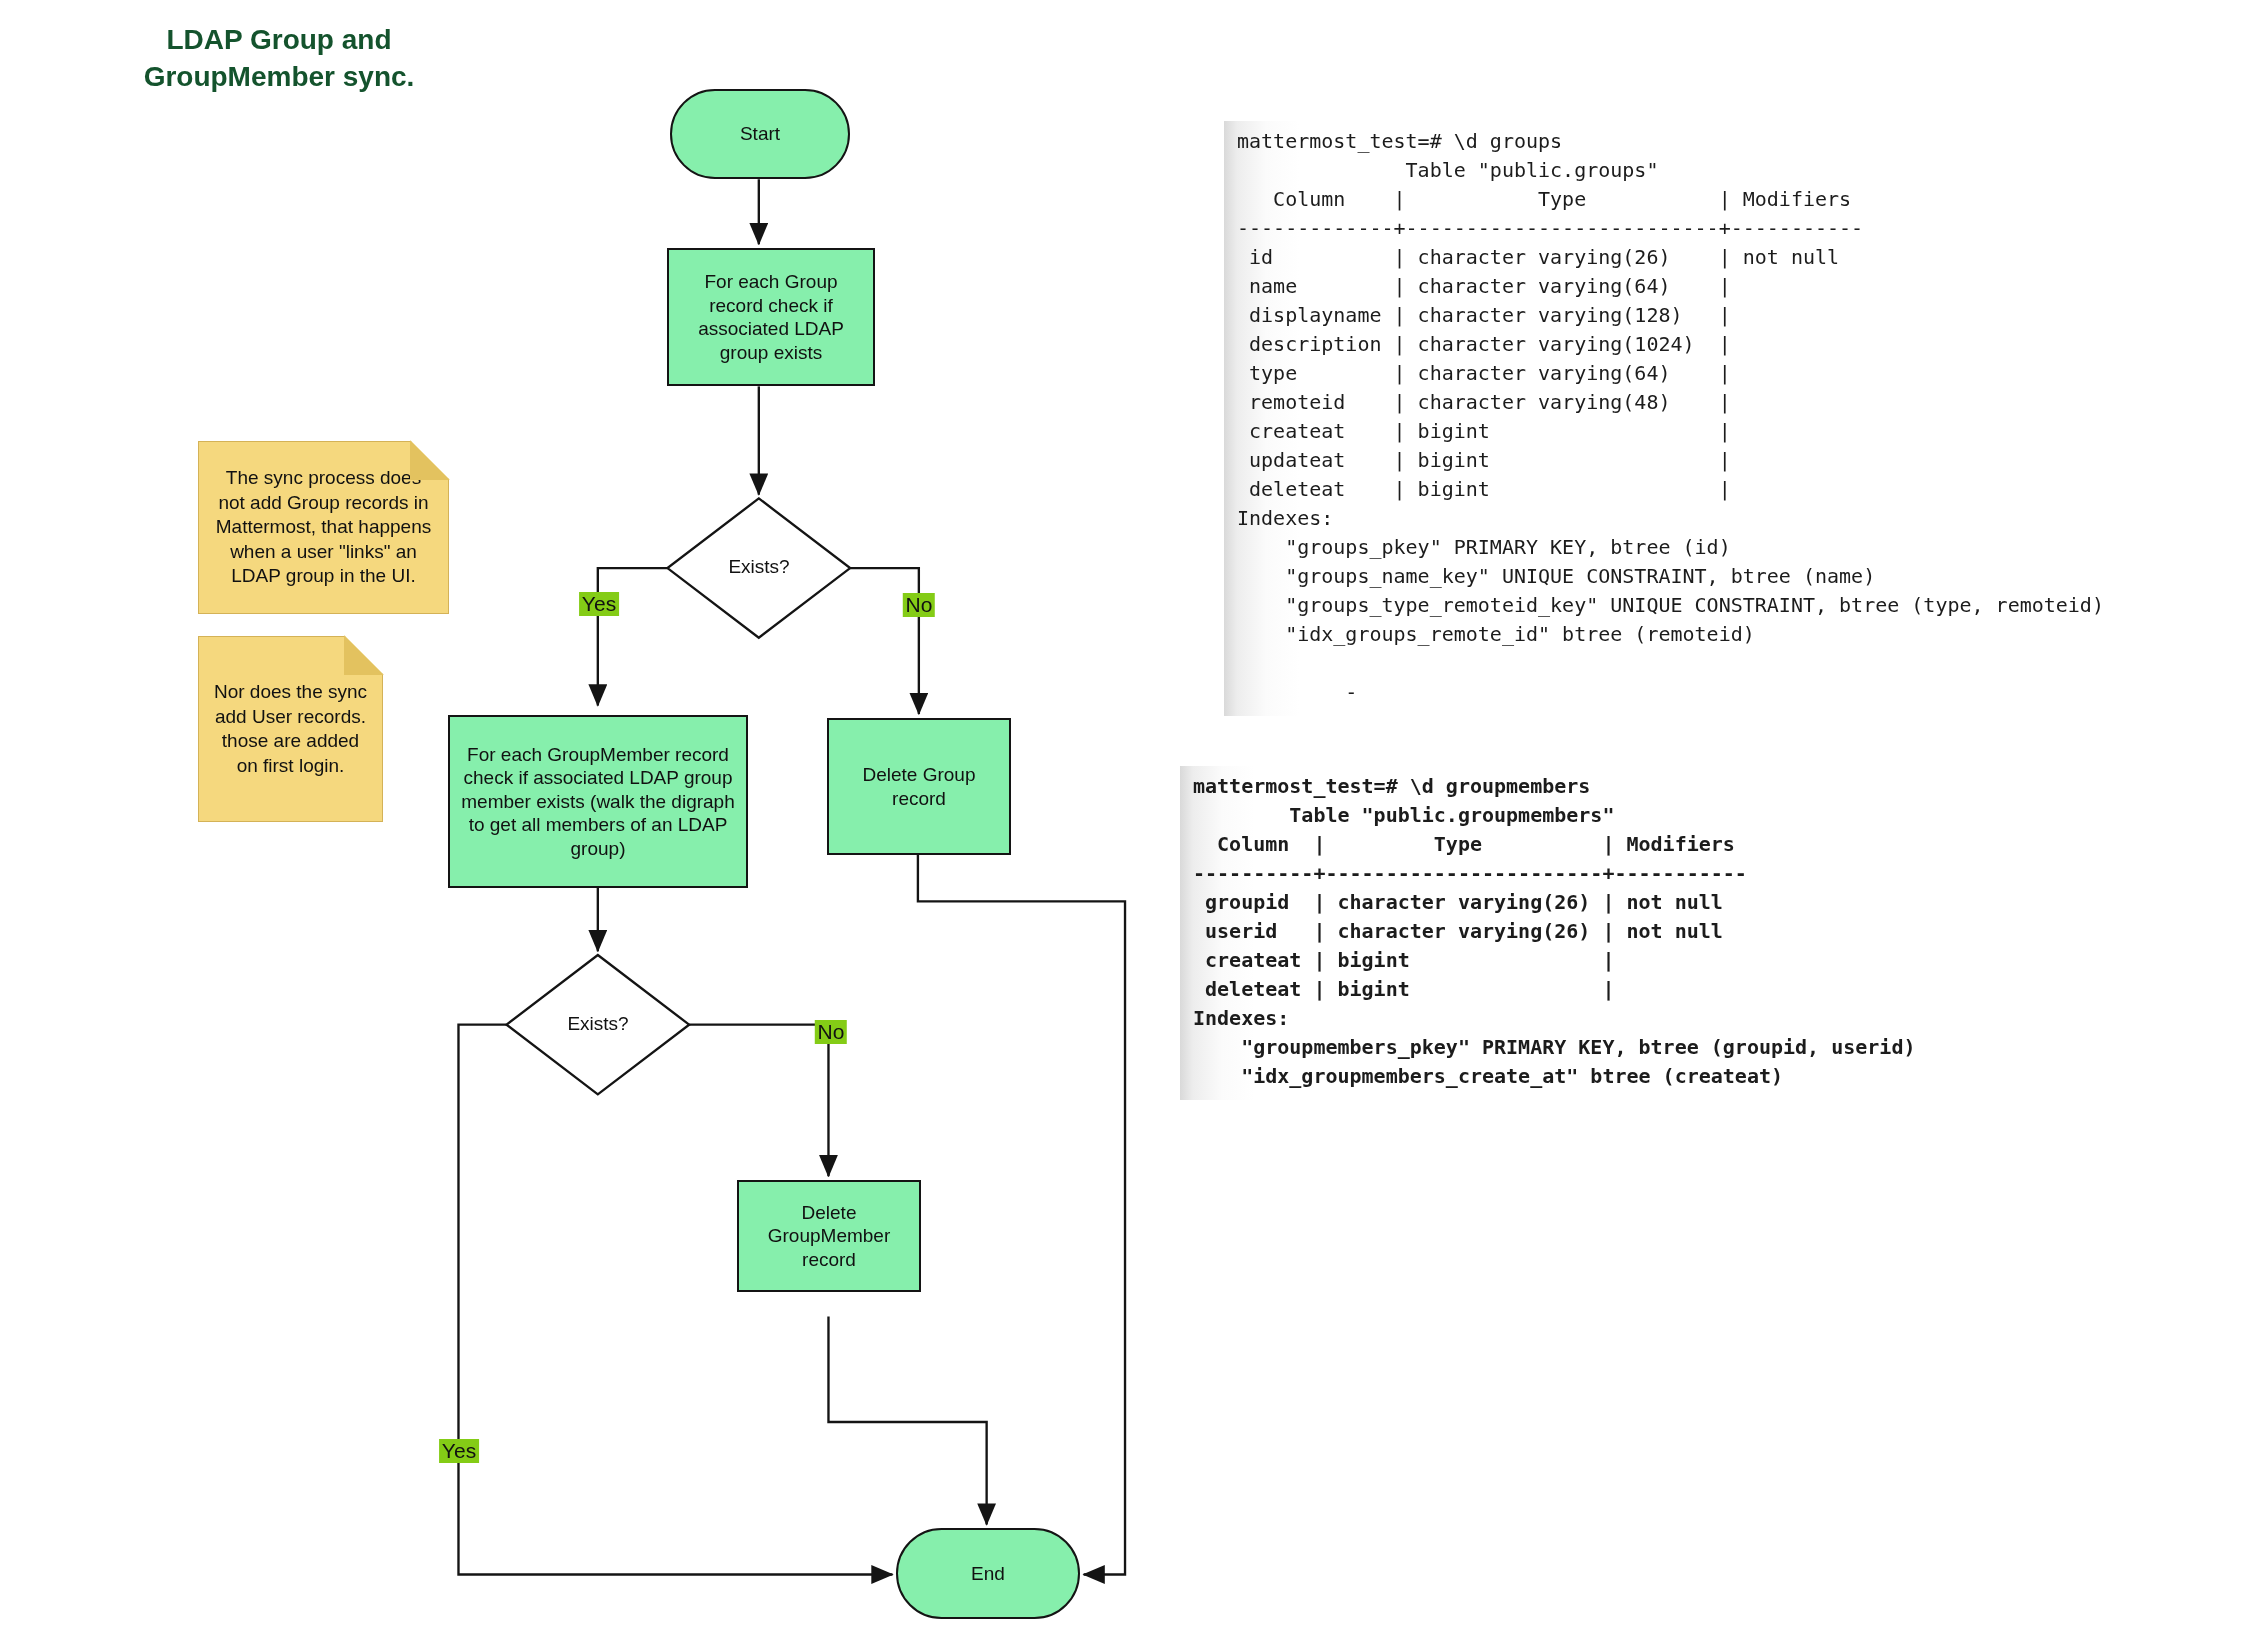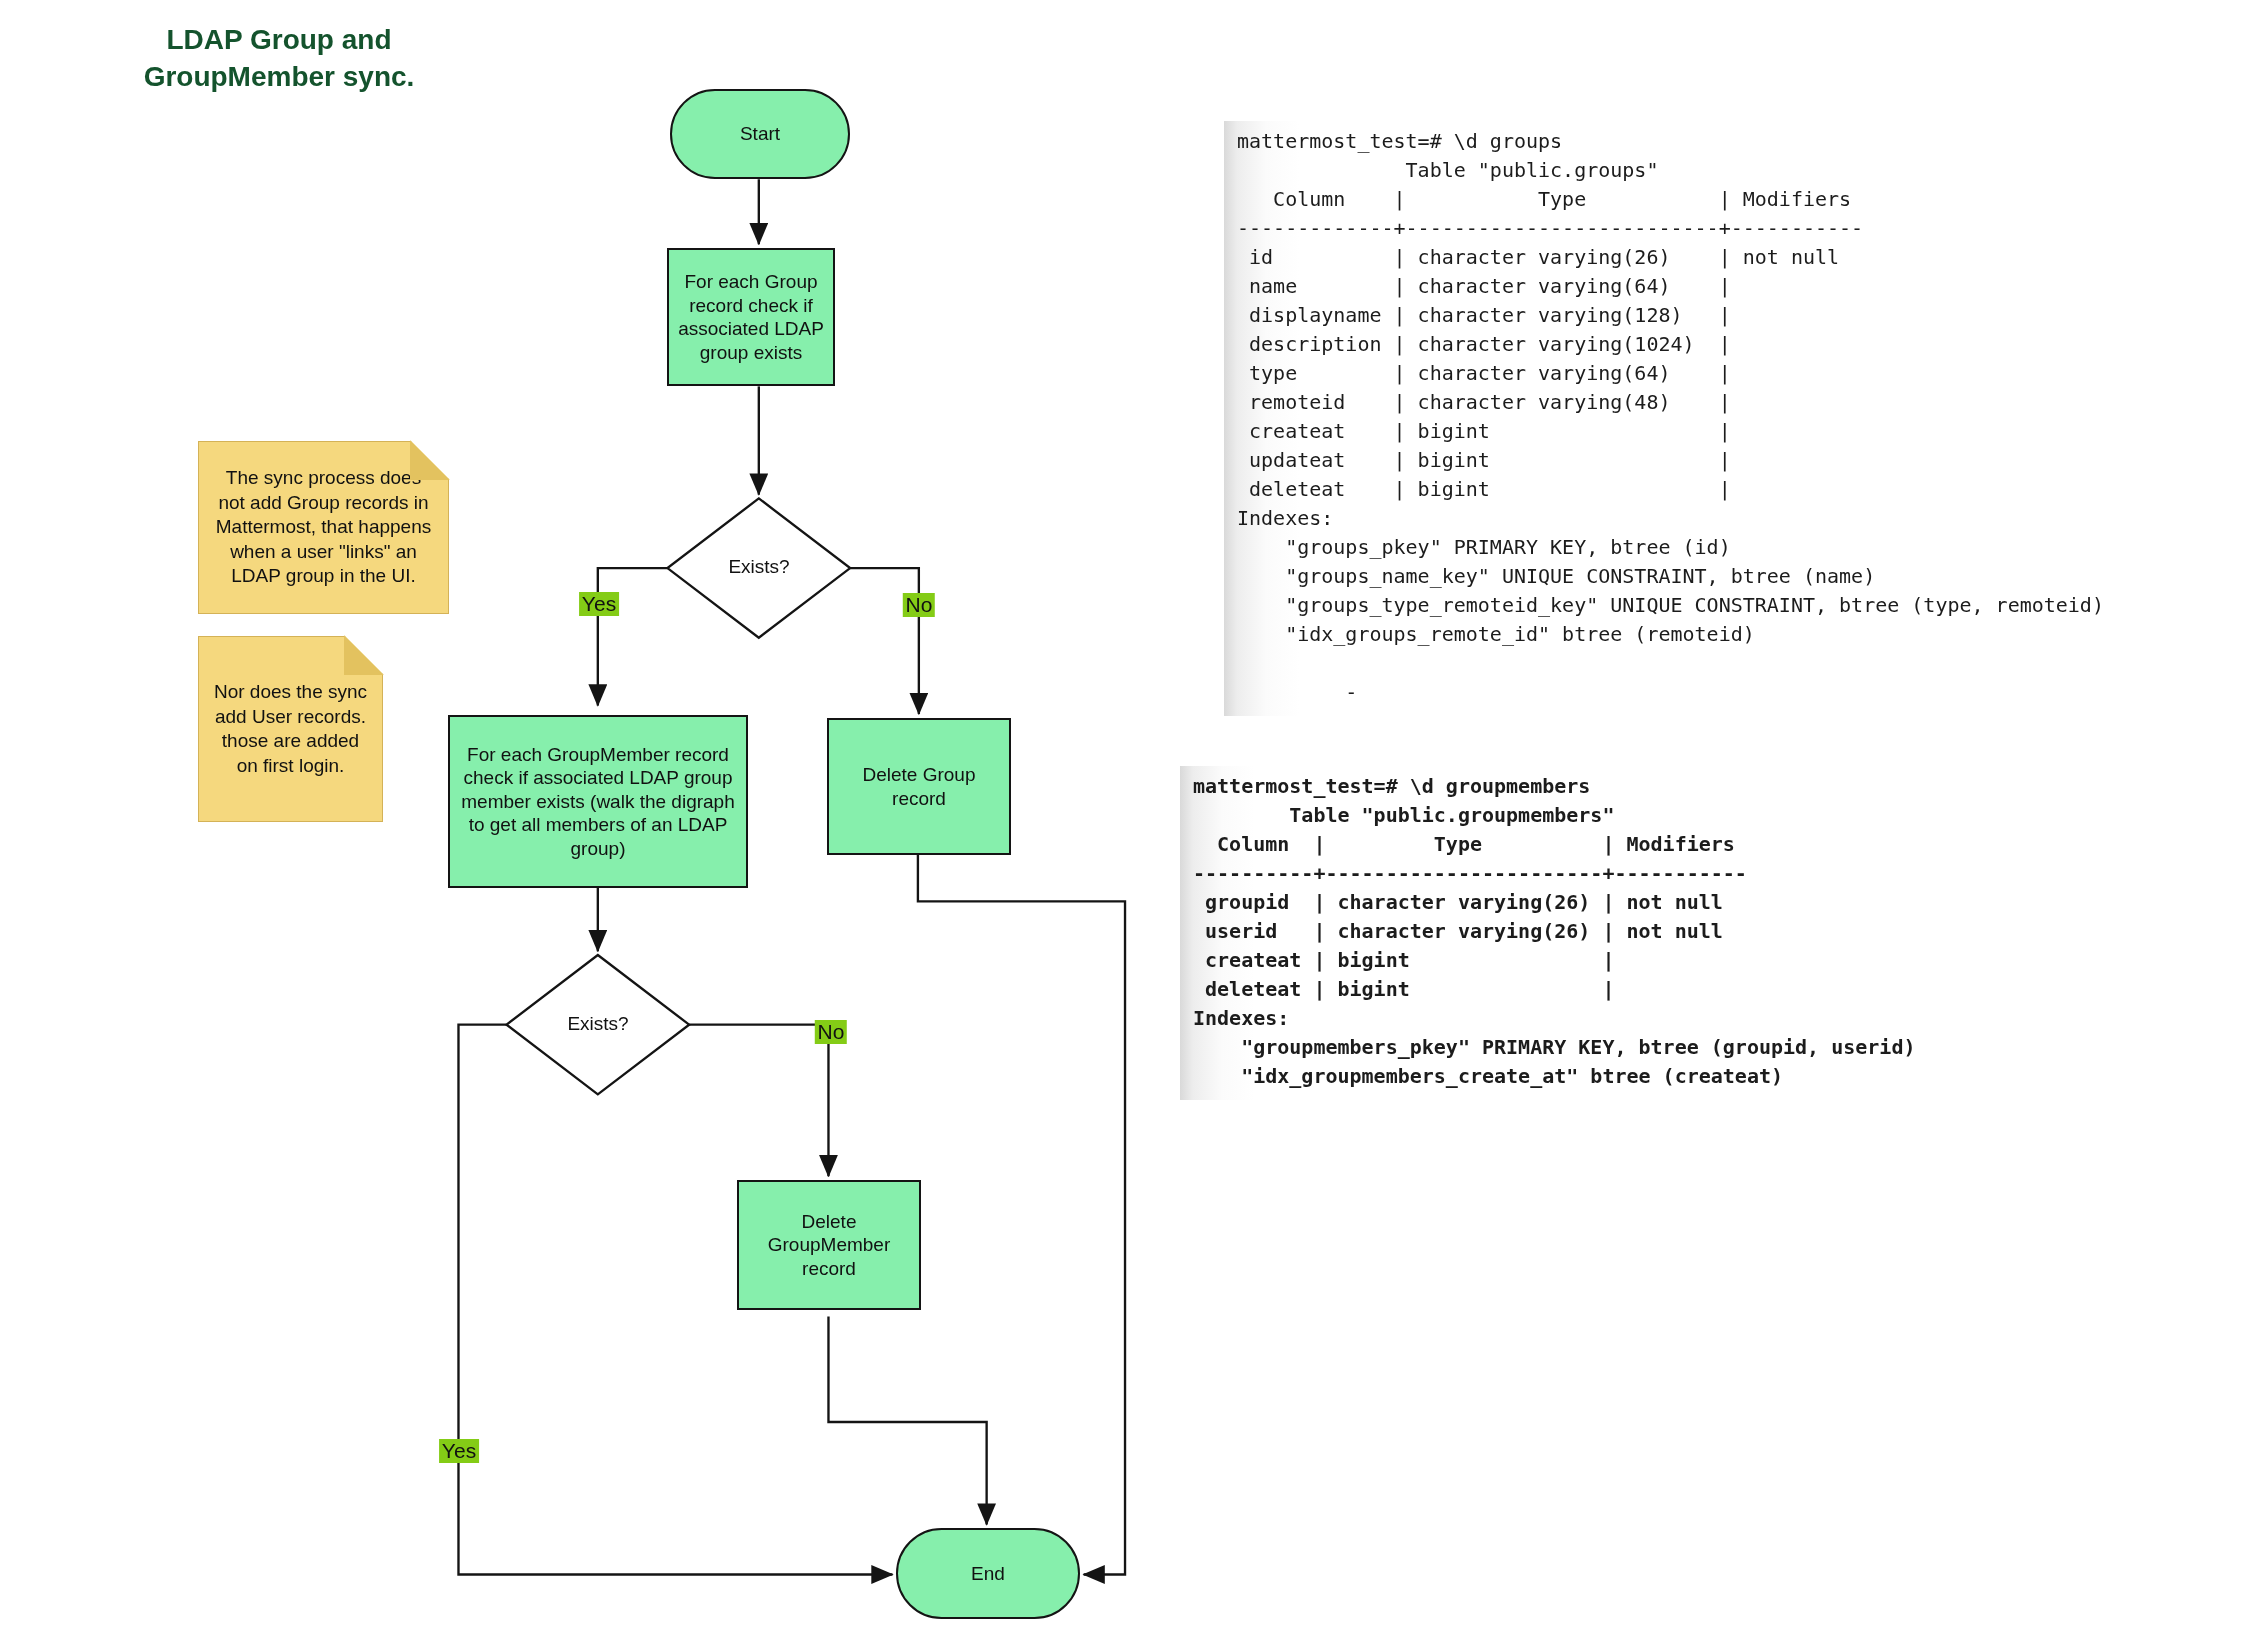--- a/index.html
+++ b/index.html
@@ -70,37 +70,37 @@
       <polygon points="635,1014 732,1088 635,1162 538,1088"></polygon>
     </g>
   </svg>
 
   <div class="page-title">LDAP Group and GroupMember sync.</div>
 
   <div class="node stadium" style="left:670px;top:89px;width:180px;height:90px;">
     <span>Start</span>
   </div>
 
-  <div class="node" style="left:667px;top:248px;width:168px;height:138px;">
+  <div class="node" style="left:667px;top:248px;width:208px;height:138px;">
     <span>For each Group record check if associated LDAP group exists</span>
   </div>
 
   <div class="dlabel" style="left:759px;top:567px;">Exists?</div>
 
   <div class="node" style="left:448px;top:709px;width:300px;height:173px;margin-top:6px;">
     <span>For each GroupMember record check if associated LDAP group member exists (walk the digraph to get all members of an LDAP group)</span>
   </div>
 
   <div class="node" style="left:827px;top:718px;width:184px;height:137px;">
     <span>Delete Group record</span>
   </div>
 
   <div class="dlabel" style="left:598px;top:1024px;">Exists?</div>
 
-  <div class="node" style="left:737px;top:1180px;width:184px;height:130px;">
+  <div class="node" style="left:737px;top:1180px;width:184px;height:112px;">
     <span>Delete GroupMember record</span>
   </div>
 
   <div class="node stadium" style="left:896px;top:1528px;width:184px;height:91px;">
     <span>End</span>
   </div>
 
   <div class="blabel" style="left:599px;top:604px;">Yes</div>
   <div class="blabel" style="left:919px;top:605px;">No</div>
   <div class="blabel" style="left:459px;top:1451px;">Yes</div>

